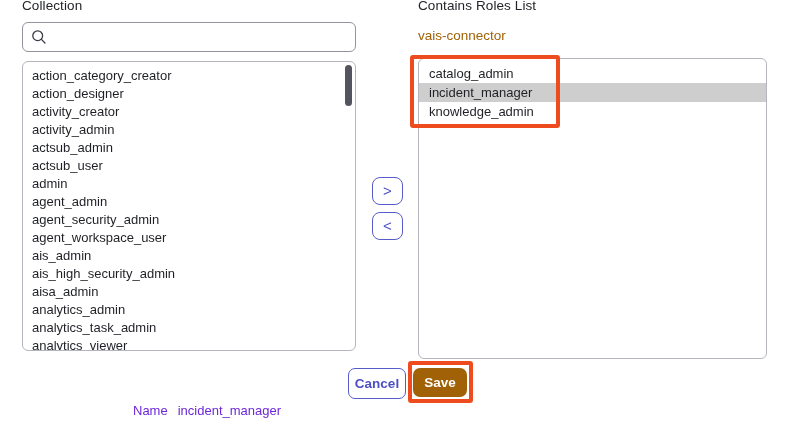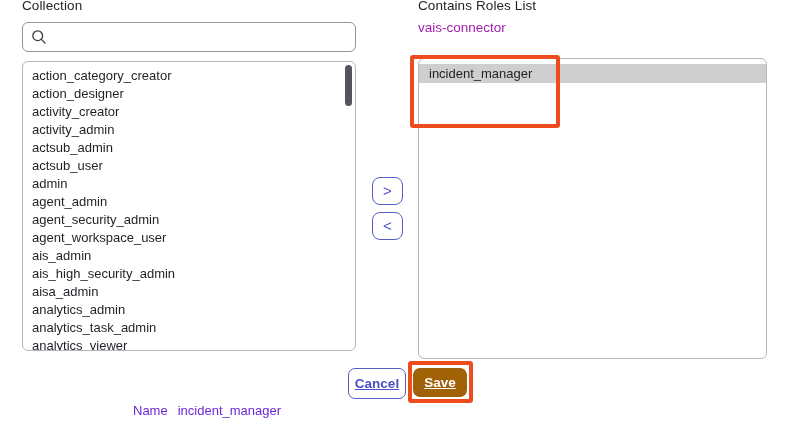--- a/index.html
+++ b/index.html
@@ -85,23 +85,23 @@
     align-items: center;
     justify-content: center;
     cursor: pointer;
     padding-bottom: 2px;
   }
   .move-btn.right { top: 177px; }
   .move-btn.left  { top: 212px; }
   
   .sub-label {
     position: absolute;
-    left: 418px; top: 20px;
+    left: 418px; top: 28px;
     font-size: 13.5px;
-    color: #a21caf;
+    color: #a16207;
   }
   .listbox.right {
     left: 418px; top: 58px;
     width: 349px; height: 301px;
     padding-top: 5px;
   }
   .listbox.right .opt {
     font-size: 13px;
     line-height: 19px;
     padding-left: 10px;
@@ -123,21 +123,20 @@
   .btn {
     position: absolute;
     font-family: inherit;
     font-size: 13.5px;
     font-weight: 700;
     border-radius: 7px;
     cursor: pointer;
     display: flex;
     align-items: center;
     justify-content: center;
-    text-decoration: underline;
   }
   .btn.cancel {
     left: 348px; top: 368px;
     width: 58px; height: 31px;
     background: #ffffff;
     color: #4c4fc4;
     border: 1.5px solid #585cc9;
   }
   .btn.save {
     left: 413px; top: 368px;
@@ -201,21 +200,23 @@
     <span>&lt;</span>
   </button>
 
   <div class="col-label" style="left:418px; top:-2px;">Contains Roles List</div>
 
   <div class="sub-label">vais-connector</div>
 
   <div class="listbox right">
     <div>
 
+    <div class="opt">catalog_admin</div>
         <div class="opt selected">incident_manager</div>
+        <div class="opt">knowledge_admin</div>
       </div>
   </div>
 
   <div class="annotation roles"></div>
   <div class="annotation save"></div>
 
   <button class="btn cancel">Cancel</button>
   <button class="btn save">Save</button>
 
   <div class="name-row">

